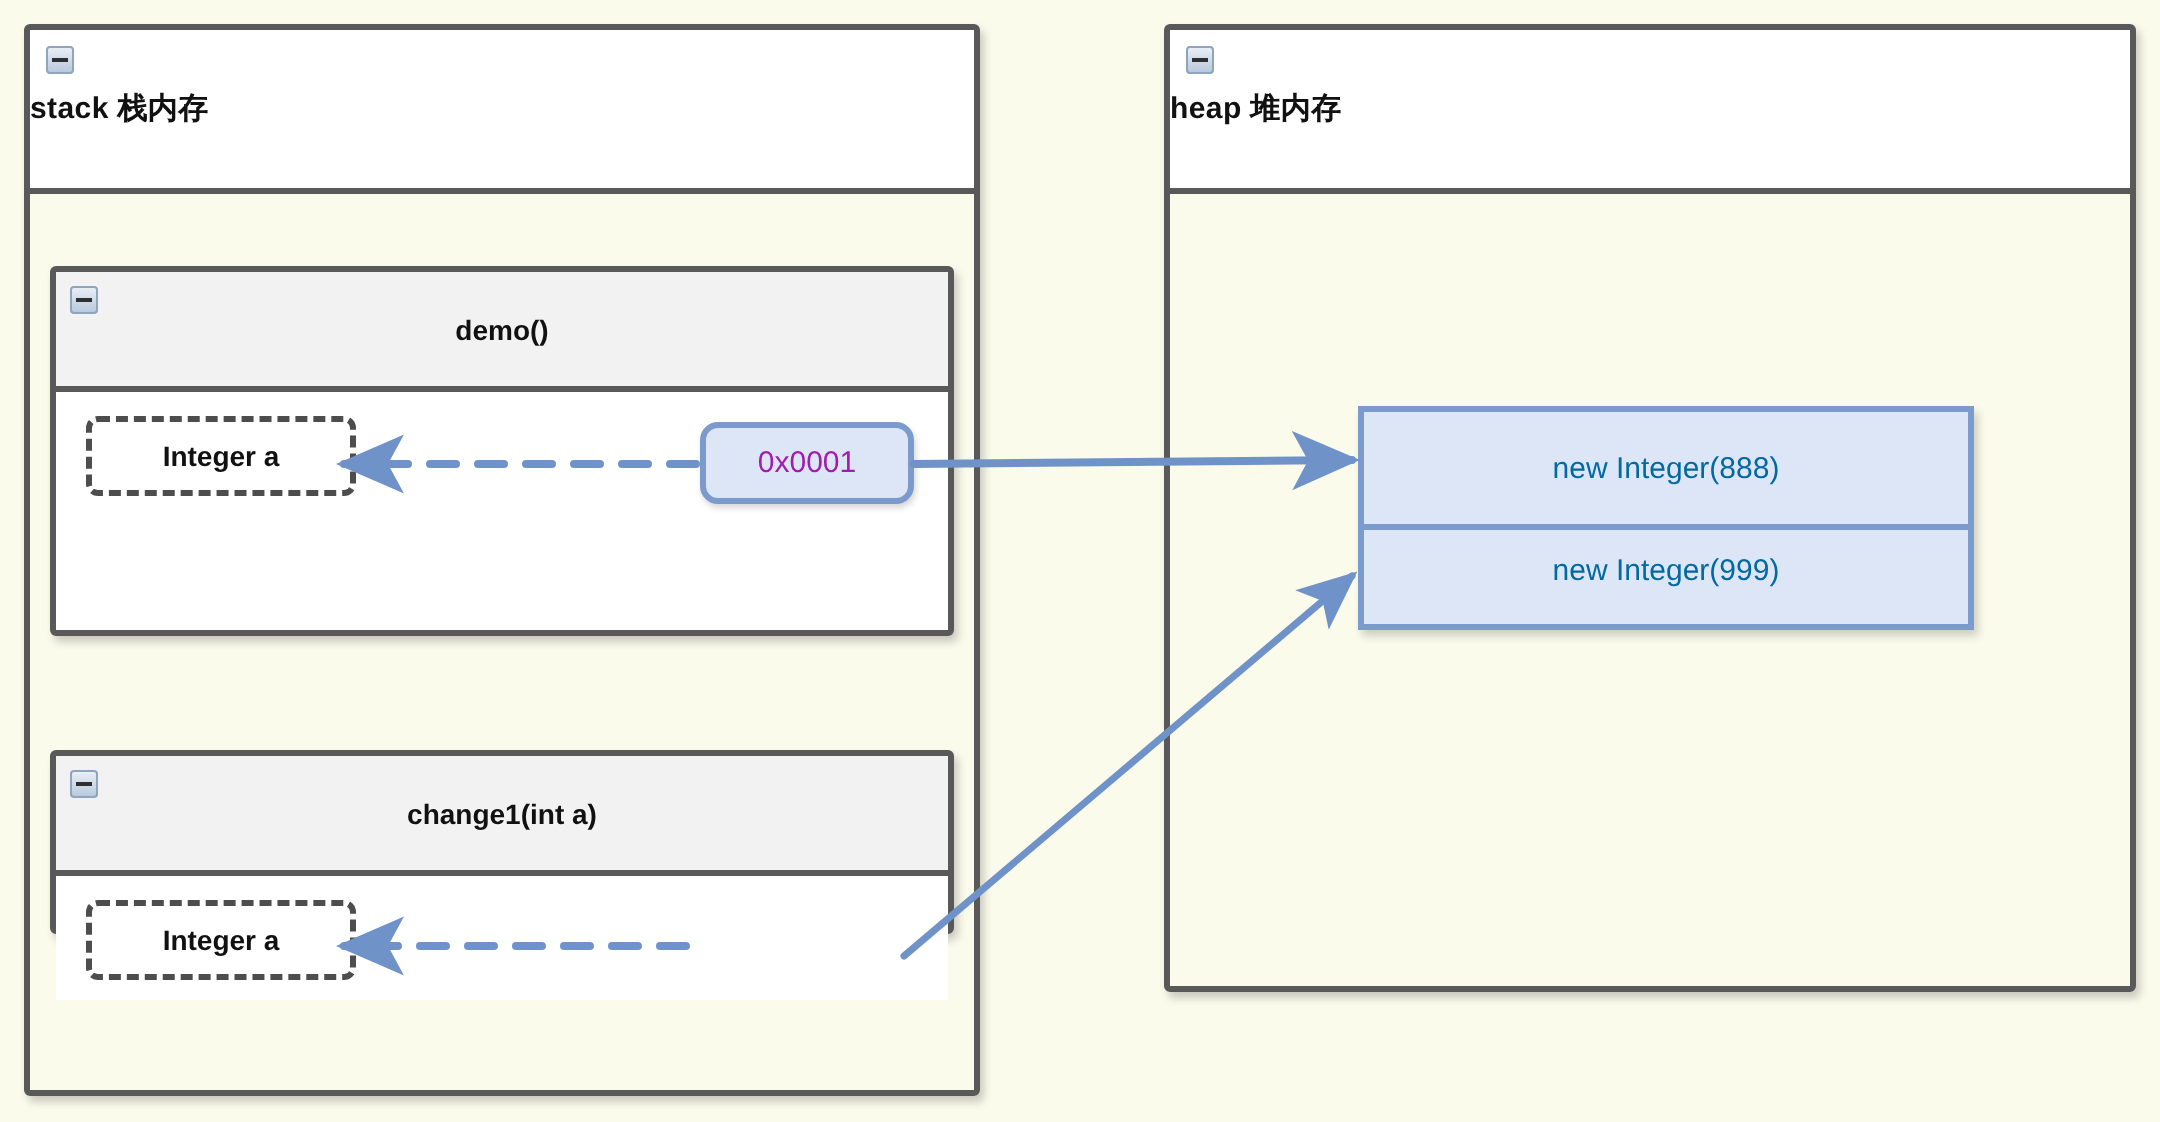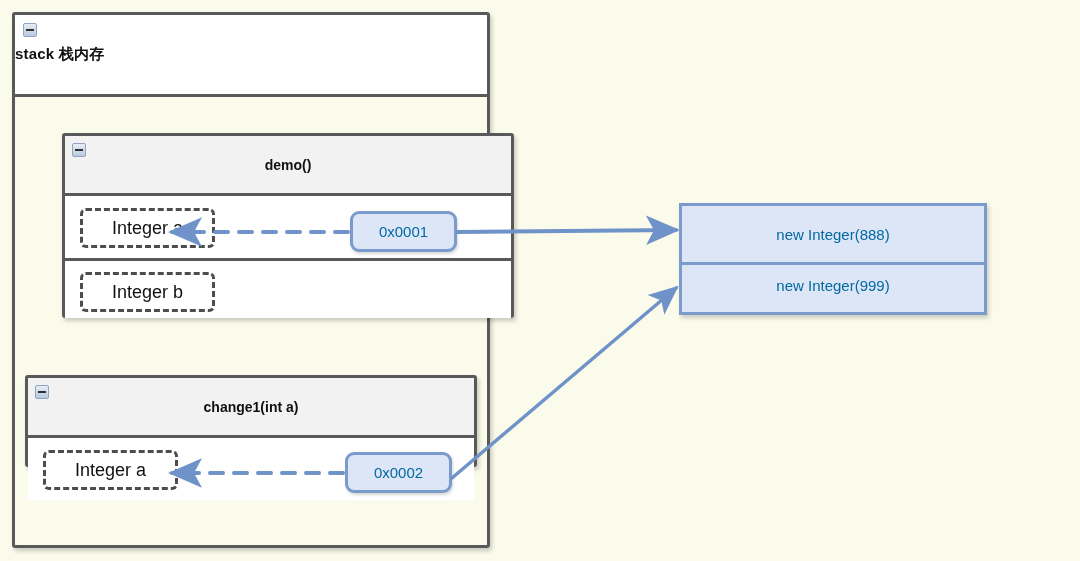--- a/index.html
+++ b/index.html
@@ -104,37 +104,38 @@
 
   
   .var-box {
     position: absolute;
     border: 3px dashed #4d4d4d;
     border-radius: 6px;
     box-sizing: border-box;
     display: flex;
     align-items: center;
     justify-content: center;
-    font-size: 18px;
+    font-size: 14px;
     color: #111111;
     background: transparent;
+    font-weight: bold;
   }
 
   
   .addr-pill {
     position: absolute;
     border: 3px solid #7a9bcc;
     border-radius: 9px;
     box-sizing: border-box;
     background: #dce6f7;
     display: flex;
     align-items: center;
     justify-content: center;
     font-size: 15px;
-    color: #0369a1;
+    color: #a21caf;
     box-shadow: 1px 2px 3px rgba(0,0,0,0.16);
   }
 
   
   .heap-obj {
     position: absolute;
     border: 3px solid #7a9bcc;
     box-sizing: border-box;
     background: #dce6f7;
     box-shadow: 2px 3px 4px rgba(0,0,0,0.18);
@@ -166,60 +167,59 @@
 <div id="canvas">
 
   <div class="panel" style="left:12px; top:12px; width:478px; height:536px;">
     <div class="panel-header hdr-white" style="height:82px;">
       <span>stack 栈内存</span>
     </div>
     <div class="collapse-btn" style="left:8px; top:8px;"></div>
     <div class="panel-body body-cream" style="top:82px;"></div>
   </div>
 
-  <div class="frame" style="left:25px; top:133px; width:452px; height:185px;margin-left:37px;">
+  <div class="frame" style="left:25px; top:133px; width:452px; height:185px;">
     <div class="frame-title" style="height:60px;">
       <span>demo()</span>
     </div>
     <div class="collapse-btn" style="left:7px; top:7px;"></div>
 
     <div class="frame-row" style="top:60px; height:62px;">
       <div class="var-box" style="left:15px; top:12px; width:135px; height:40px;">
         <span>Integer a</span>
       </div>
     </div>
 
-    <div class="frame-row divided" style="top:122px; height:60px;">
-      <div class="var-box" style="left:15px; top:11px; width:135px; height:40px;">
-        <span>Integer b</span>
-      </div>
-    </div>
   </div>
 
   <div class="frame" style="left:25px; top:375px; width:452px; height:92px;">
     <div class="frame-title" style="height:60px;">
       <span>change1(int a)</span>
     </div>
     <div class="collapse-btn" style="left:7px; top:7px;"></div>
 
     <div class="frame-row" style="top:60px; height:62px;">
       <div class="var-box" style="left:15px; top:12px; width:135px; height:40px;">
         <span>Integer a</span>
       </div>
     </div>
   </div>
 
   <div class="addr-pill" style="left:350px; top:211px; width:107px; height:41px;">
     <span>0x0001</span>
   </div>
 
-  <div class="addr-pill" style="left:345px; top:452px; width:107px; height:41px;">
-    <span>0x0002</span>
-  </div>
-
+
+  <div class="panel" style="left:582px; top:12px; width:486px; height:484px;">
+    <div class="panel-header hdr-white" style="height:82px;">
+      <span>heap 堆内存</span>
+    </div>
+    <div class="collapse-btn" style="left:8px; top:8px;"></div>
+    <div class="panel-body body-cream" style="top:82px;"></div>
+  </div>
 
   <div class="heap-obj" style="left:679px; top:203px; width:308px; height:112px;">
     <div class="heap-cell" style="top:0; height:56px;">
       <span>new Integer(888)</span>
     </div>
     <div class="heap-cell divided" style="top:56px; height:44px;">
       <span>new Integer(999)</span>
     </div>
   </div>
 

